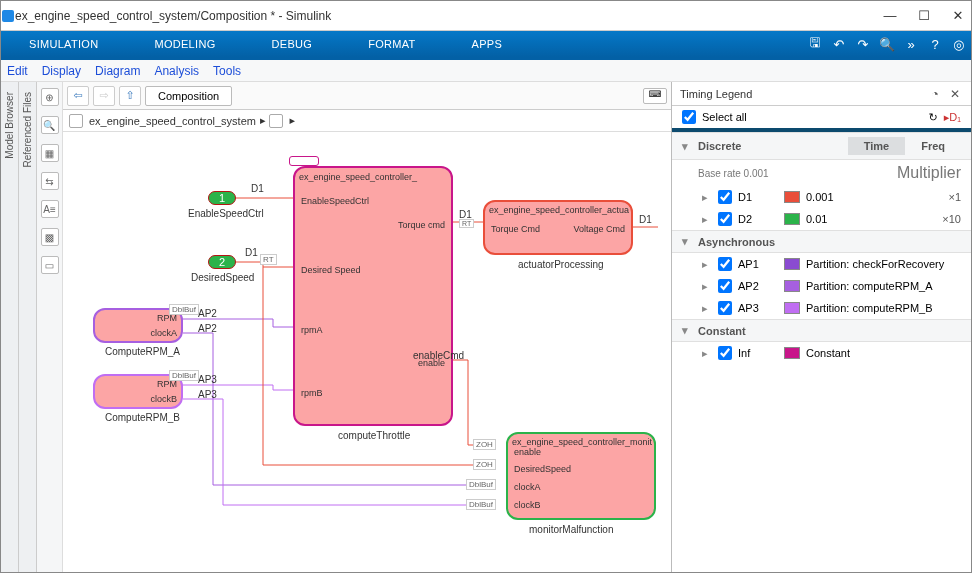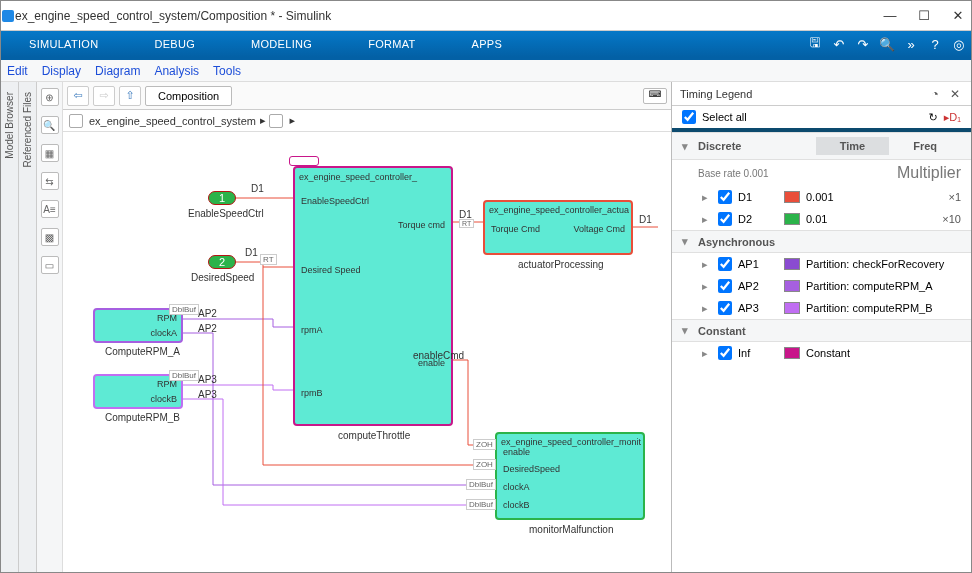--- a/index.html
+++ b/index.html
@@ -20,39 +20,39 @@
 .toolcol{width:26px;background:#f5f6f7;border-right:1px solid #ddd;display:flex;flex-direction:column;align-items:center;padding-top:6px;gap:10px}
 .toolcol div{width:18px;height:18px;border:1px solid #bbb;border-radius:2px;background:#fff;font-size:10px;display:flex;align-items:center;justify-content:center;color:#666}
 .canvas-wrap{flex:1;display:flex;flex-direction:column;min-width:0}
 .nav{height:28px;border-bottom:1px solid #ccc;display:flex;align-items:center;padding:0 4px;gap:4px;background:#fafafa}
 .nav .arrow{width:22px;height:20px;display:flex;align-items:center;justify-content:center;border:1px solid #ccc;border-radius:2px;color:#3a7abd;background:#fff}
 .nav .tabbtn{padding:3px 12px;border:1px solid #bbb;background:#fff;border-radius:2px}
 .nav .kbd{margin-left:auto;width:24px;height:16px;border:1px solid #bbb;border-radius:2px;background:#fff;font-size:9px;text-align:center}
 .crumb{height:22px;border-bottom:1px solid #ddd;display:flex;align-items:center;padding:0 6px;gap:4px;background:#fff;font-size:11px;color:#333}
 .crumb .bcicon{width:14px;height:14px;border:1px solid #aaa;border-radius:2px;display:inline-block;margin-right:2px}
 .canvas{flex:1;position:relative;background:#fff;overflow:hidden}
-.block{position:absolute;border:1px solid #333;background:#5eead4;border-radius:4px}
+.block{position:absolute;border:1px solid #333;background:#fca5a5;border-radius:12px}
 .blabel{position:absolute;font-size:10px;color:#333;white-space:nowrap}
 .portlabel{position:absolute;font-size:9px;color:#333;white-space:nowrap}
 .pill{position:absolute;width:28px;height:14px;border-radius:7px;display:flex;align-items:center;justify-content:center;font-size:9px;color:#fff}
 .sigtag{position:absolute;font-size:8px;color:#666;border:1px solid #ccc;padding:0 2px;background:#fff}
 .legend{width:300px;border-left:1px solid #bbb;background:#fff;display:flex;flex-direction:column}
 .lgtitle{height:24px;border-bottom:1px solid #ccc;display:flex;align-items:center;padding:0 8px;font-size:11px;color:#333}
 .lgtitle .spacer{flex:1}
 .lgtitle .ci{width:16px;height:16px;margin-left:4px;display:flex;align-items:center;justify-content:center;font-size:12px;color:#555}
 .lgrow{display:flex;align-items:center;padding:4px 10px;gap:6px}
 .lgrow input[type=checkbox]{width:14px;height:14px}
 .lghdr{background:#f5f6f7;border-top:1px solid #e0e0e0;border-bottom:1px solid #e0e0e0;font-weight:600;color:#555}
 .lgrow .tri{width:10px;color:#888}
 .swatch{width:16px;height:12px;border:1px solid #888;display:inline-block}
 .lgrow .name{width:40px}
 .lgrow .val{flex:1}
 .lgrow .mul{width:30px;text-align:right;color:#555}
 .timefreq{margin-left:auto;display:flex}
-.timefreq div{padding:3px 24px}
+.timefreq div{padding:3px 16px}
 .timefreq .active{background:#dcdee0}
 .wire{position:absolute;pointer-events:none}
 .selectall{border-bottom:4px solid #0c4a6e}
 .baserate{color:#777;font-size:10px}
 .multlabel{margin-left:auto;color:#777;font-size:16px}
 svg line,svg polyline{stroke-width:1}
 .simicon{width:14px;height:14px;display:inline-flex}
 </style>
 </head>
 <body>
@@ -64,22 +64,22 @@
       </svg>
     </span>
   <span class="title">ex_engine_speed_control_system/Composition * - Simulink</span>
   <span class="winbtn">—</span>
   <span class="winbtn">☐</span>
   <span class="winbtn">✕</span>
 </div>
 
 <div class="tabstrip">
   <div class="tab">SIMULATION</div>
+  <div class="tab">MODELING</div>
   <div class="tab">DEBUG</div>
-  <div class="tab">MODELING</div>
   <div class="tab">FORMAT</div>
   <div class="tab">APPS</div>
   <div class="spacer"></div>
   <div class="tool">🖫</div>
   <div class="tool">↶</div>
   <div class="tool">↷</div>
   <div class="tool">🔍</div>
   <div class="tool">»</div>
   <div class="tool">?</div>
   <div class="tool">◎</div>
@@ -198,21 +198,21 @@
 
       <div class="block" style="left:30px;top:242px;width:90px;height:35px;border:2px solid #c06ef2">
         <div class="portlabel" style="right:4px;top:3px">RPM</div>
         <div class="portlabel" style="right:4px;top:18px">clockB</div>
       </div>
       <div class="blabel" style="left:42px;top:280px">ComputeRPM_B</div>
       <div class="blabel" style="left:135px;top:242px">AP3</div>
       <div class="blabel" style="left:135px;top:257px">AP3</div>
       <div class="sigtag" style="left:106px;top:238px">DblBuf</div>
 
-      <div class="block" style="left:432px;top:300px;width:150px;height:88px;border:2px solid #2bb34a">
+      <div class="block" style="left:443px;top:300px;width:150px;height:88px;border:2px solid #2bb34a">
         <div class="portlabel" style="left:4px;top:3px;font-weight:500">ex_engine_speed_controller_monit</div>
         <div class="portlabel" style="left:6px;top:13px">enable</div>
         <div class="portlabel" style="left:6px;top:30px">DesiredSpeed</div>
         <div class="portlabel" style="left:6px;top:48px">clockA</div>
         <div class="portlabel" style="left:6px;top:66px">clockB</div>
       </div>
       <div class="blabel" style="left:466px;top:392px">monitorMalfunction</div>
       <div class="blabel" style="left:350px;top:218px">enableCmd</div>
       <div class="sigtag" style="left:410px;top:307px">ZOH</div>
       <div class="sigtag" style="left:410px;top:327px">ZOH</div>

